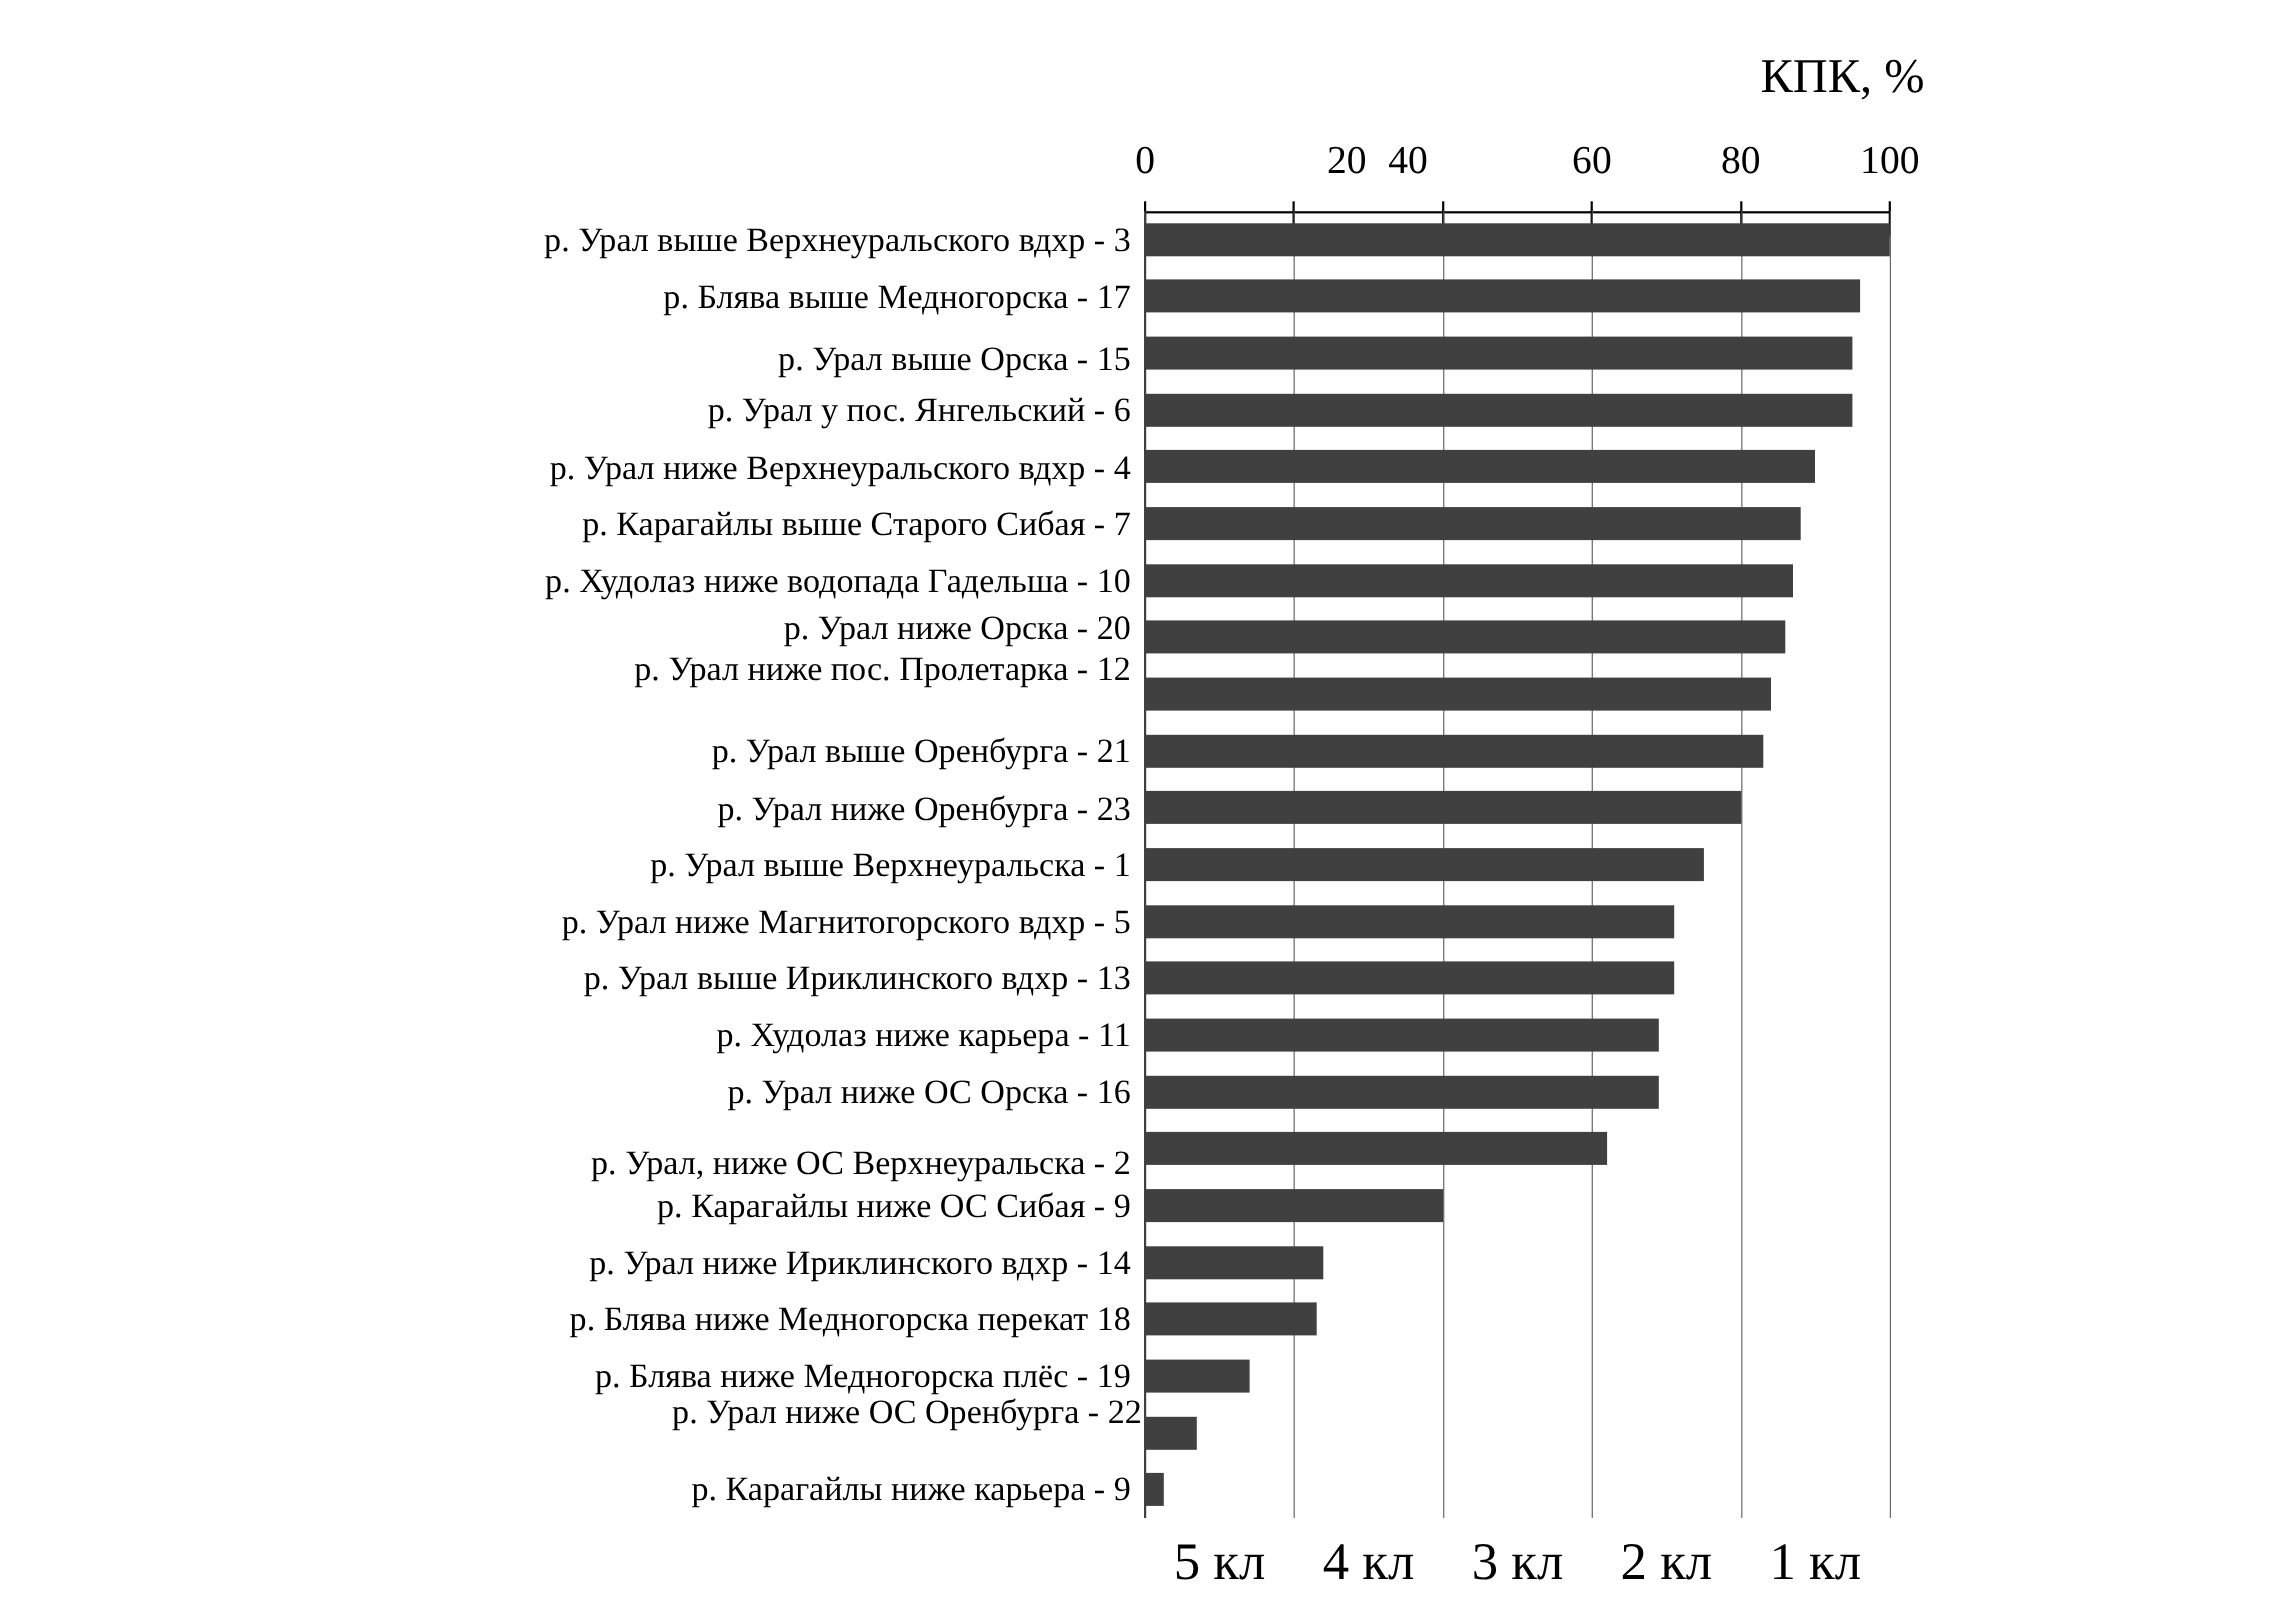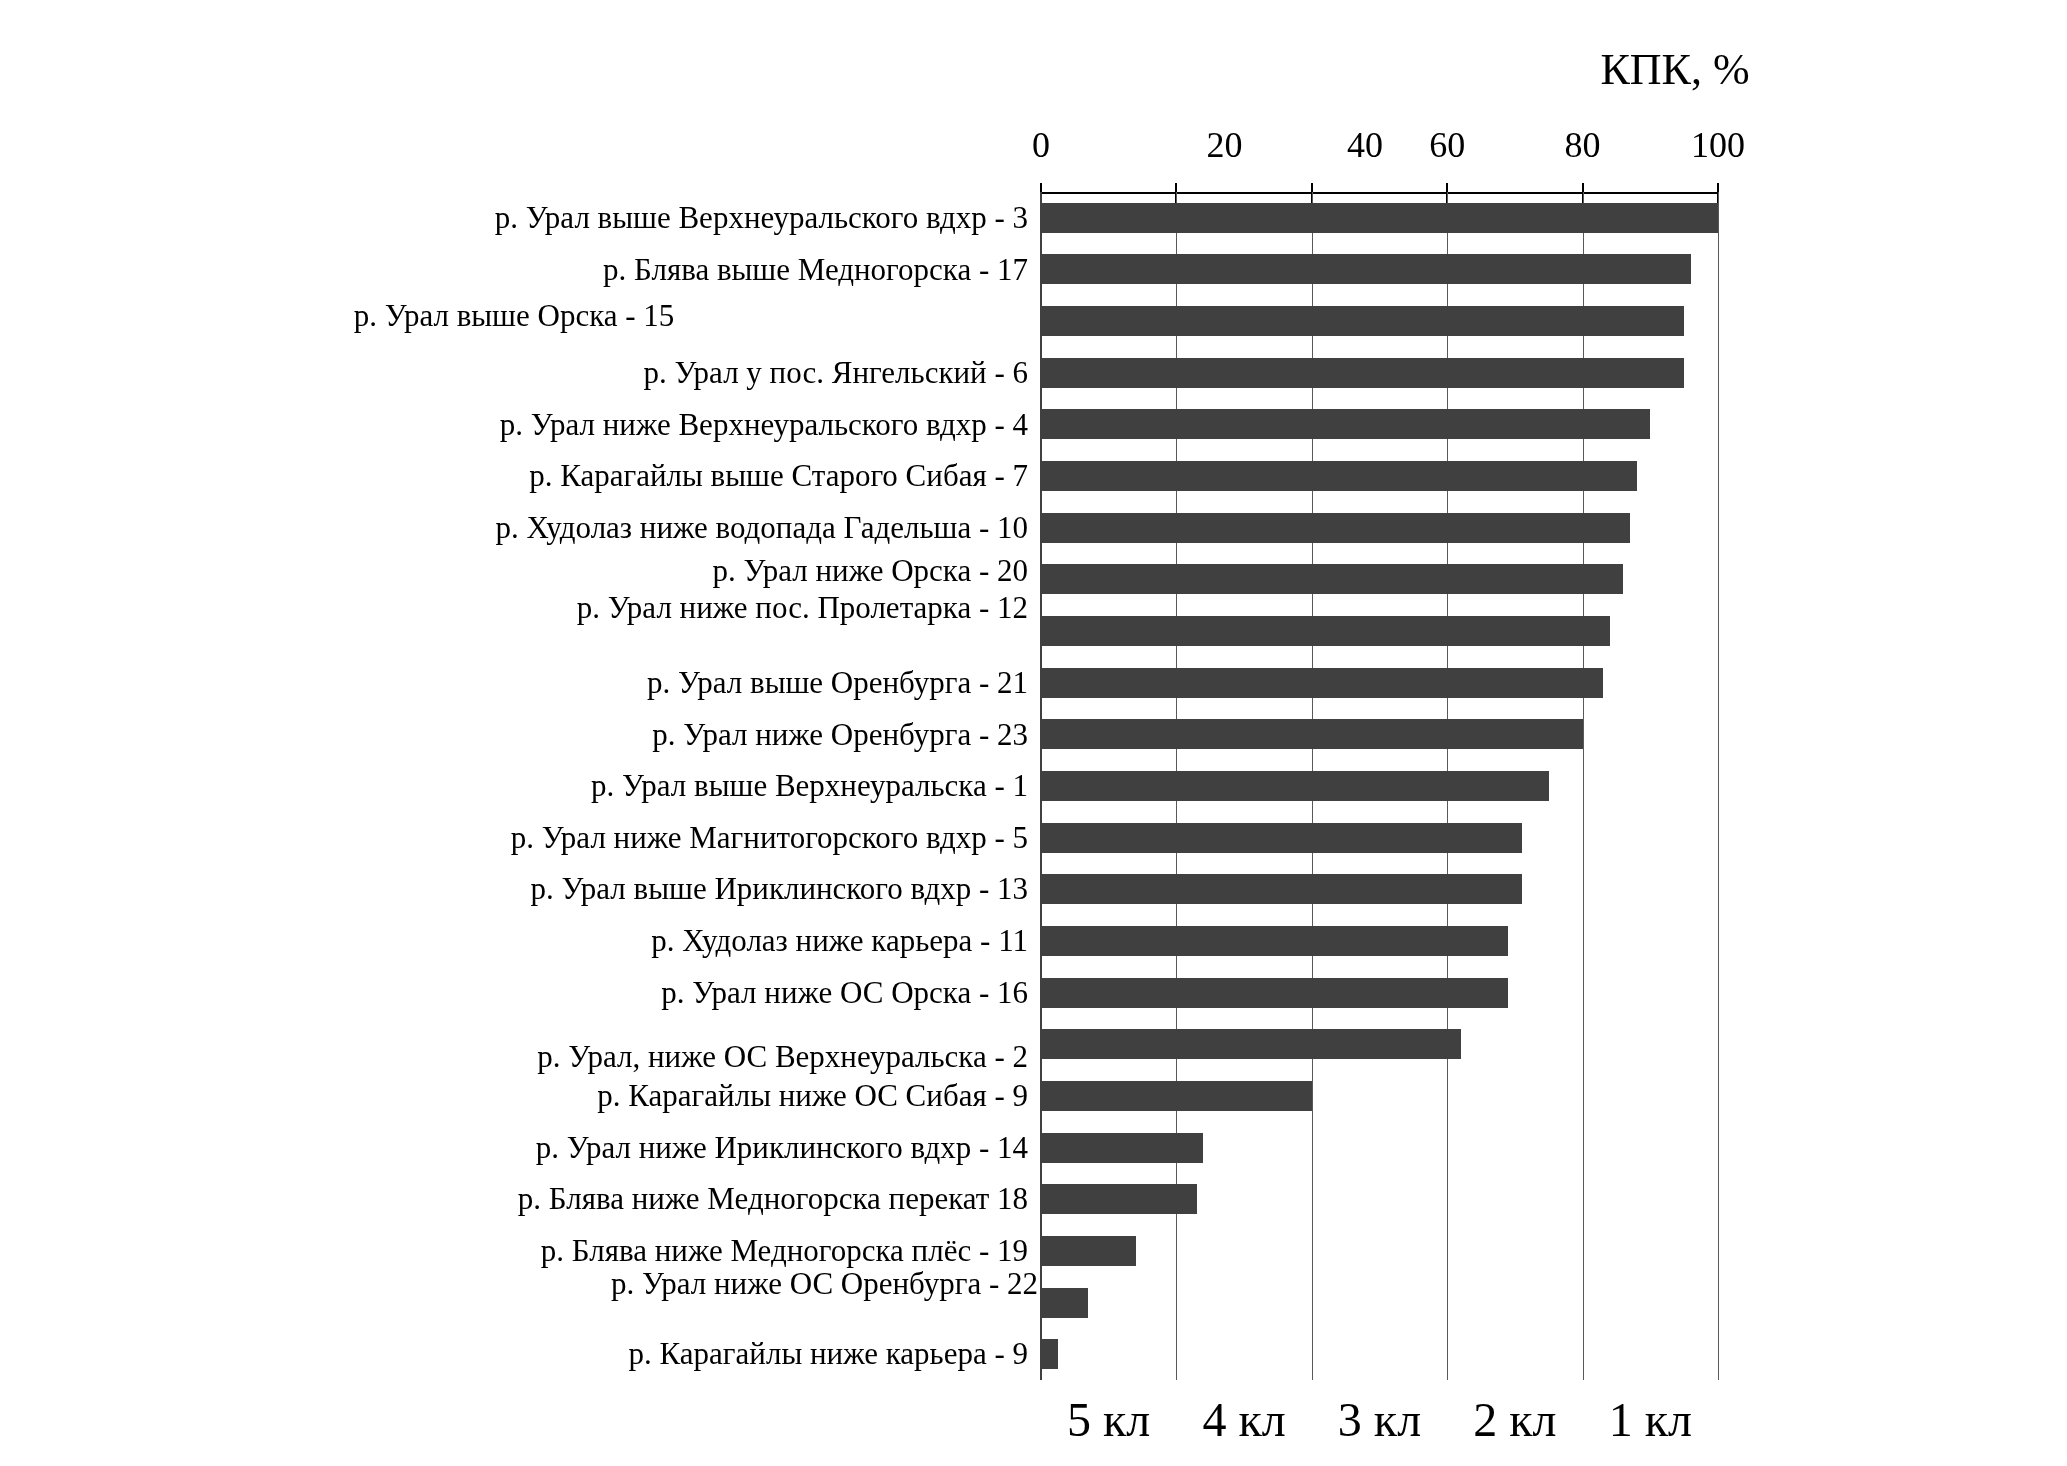--- a/index.html
+++ b/index.html
@@ -61,21 +61,21 @@
 <body>
 
 <div id="canvas">
   <div class="title">КПК, %</div>
   <div id="axis-layer">
       <div class="axis-top" style="left: 1041px; top: 192px; width: 677px; background: rgb(0, 0, 0);"></div>
       <div class="tick-label" style="left: 1041px;">0</div>
       <div class="tick-mark" style="left: 1040px; top: 183px; height: 31px;"></div>
       <div class="tick-label" style="left: 1176.4px; margin-left: 48px;">20</div>
       <div class="tick-mark" style="left: 1175.4px; top: 183px; height: 31px;"></div>
-      <div class="tick-label" style="left: 1365px;">40</div>
+      <div class="tick-label" style="left: 1280px;">40</div>
       <div class="tick-mark" style="left: 1310.8px; top: 183px; height: 31px;"></div>
       <div class="tick-label" style="left: 1447.2px;">60</div>
       <div class="tick-mark" style="left: 1446.2px; top: 183px; height: 31px;"></div>
       <div class="tick-label" style="left: 1582.6px;">80</div>
       <div class="tick-mark" style="left: 1581.6px; top: 183px; height: 31px;"></div>
       <div class="tick-label" style="left: 1718px;">100</div>
       <div class="tick-mark" style="left: 1717px; top: 183px; height: 31px;"></div>
     </div>
   <div id="grid-layer">
       <div class="gridline" style="left: 1176.4px; top: 192px; height: 1188px; background: rgb(89, 89, 89);"></div>
@@ -83,21 +83,21 @@
       <div class="gridline" style="left: 1447.2px; top: 192px; height: 1188px; background: rgb(89, 89, 89);"></div>
       <div class="gridline" style="left: 1582.6px; top: 192px; height: 1188px; background: rgb(89, 89, 89);"></div>
       <div class="gridline" style="left: 1718px; top: 192px; height: 1188px; background: rgb(89, 89, 89);"></div>
       <div class="zero-line" style="left: 1040px; top: 192px; height: 1188px; background: rgb(64, 64, 64);"></div>
     </div>
   <div id="rows-layer">
       <div class="cat-label" style="top: 192px; height: 51.6522px; line-height: 51.6522px;">р. Урал выше Верхнеуральского  вдхр - 3</div>
       <div class="bar" style="left: 1041px; top: 202.826px; height: 30px; width: 677px; background: rgb(64, 64, 64);"></div>
       <div class="cat-label" style="top: 243.652px; height: 51.6522px; line-height: 51.6522px;">р. Блява выше Медногорска - 17</div>
       <div class="bar" style="left: 1041px; top: 254.478px; height: 30px; width: 649.92px; background: rgb(64, 64, 64);"></div>
-      <div class="cat-label" style="top: 290px; height: 51.6522px; line-height: 51.6522px; text-align: center;">р. Урал выше Орска - 15</div>
+      <div class="cat-label" style="top: 300px; height: 51.6522px; line-height: 51.6522px;">р. Урал выше Орска - 15</div>
       <div class="bar" style="left: 1041px; top: 306.13px; height: 30px; width: 643.15px; background: rgb(64, 64, 64);"></div>
       <div class="cat-label" style="top: 346.957px; height: 51.6522px; line-height: 51.6522px;">р. Урал у пос. Янгельский - 6</div>
       <div class="bar" style="left: 1041px; top: 357.783px; height: 30px; width: 643.15px; background: rgb(64, 64, 64);"></div>
       <div class="cat-label" style="top: 398.609px; height: 51.6522px; line-height: 51.6522px;">р. Урал ниже Верхнеуральского вдхр - 4</div>
       <div class="bar" style="left: 1041px; top: 409.435px; height: 30px; width: 609.3px; background: rgb(64, 64, 64);"></div>
       <div class="cat-label" style="top: 450.261px; height: 51.6522px; line-height: 51.6522px;">р. Карагайлы выше Старого Сибая - 7</div>
       <div class="bar" style="left: 1041px; top: 461.087px; height: 30px; width: 595.76px; background: rgb(64, 64, 64);"></div>
       <div class="cat-label" style="top: 501.913px; height: 51.6522px; line-height: 51.6522px;">р. Худолаз ниже водопада Гадельша - 10</div>
       <div class="bar" style="left: 1041px; top: 512.739px; height: 30px; width: 588.99px; background: rgb(64, 64, 64);"></div>
       <div class="cat-label" style="top: 545px; height: 51.6522px; line-height: 51.6522px;">р. Урал ниже Орска - 20</div>

